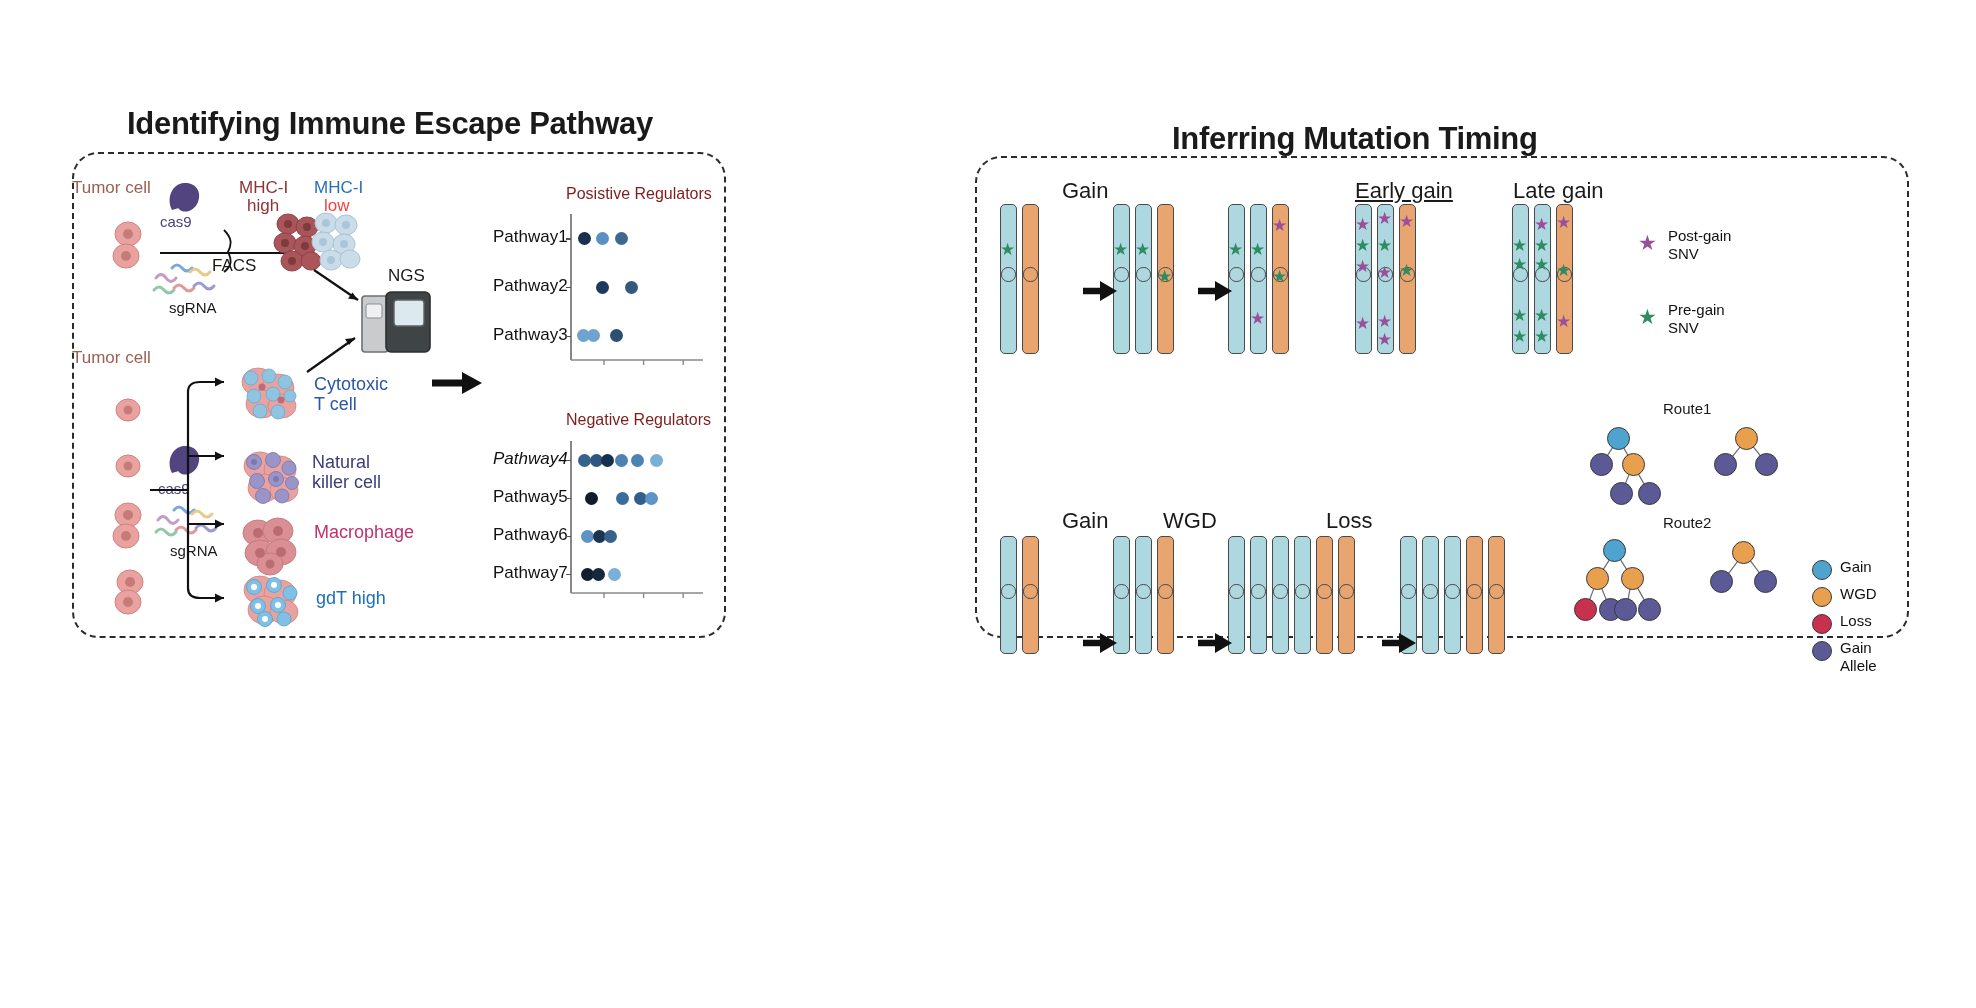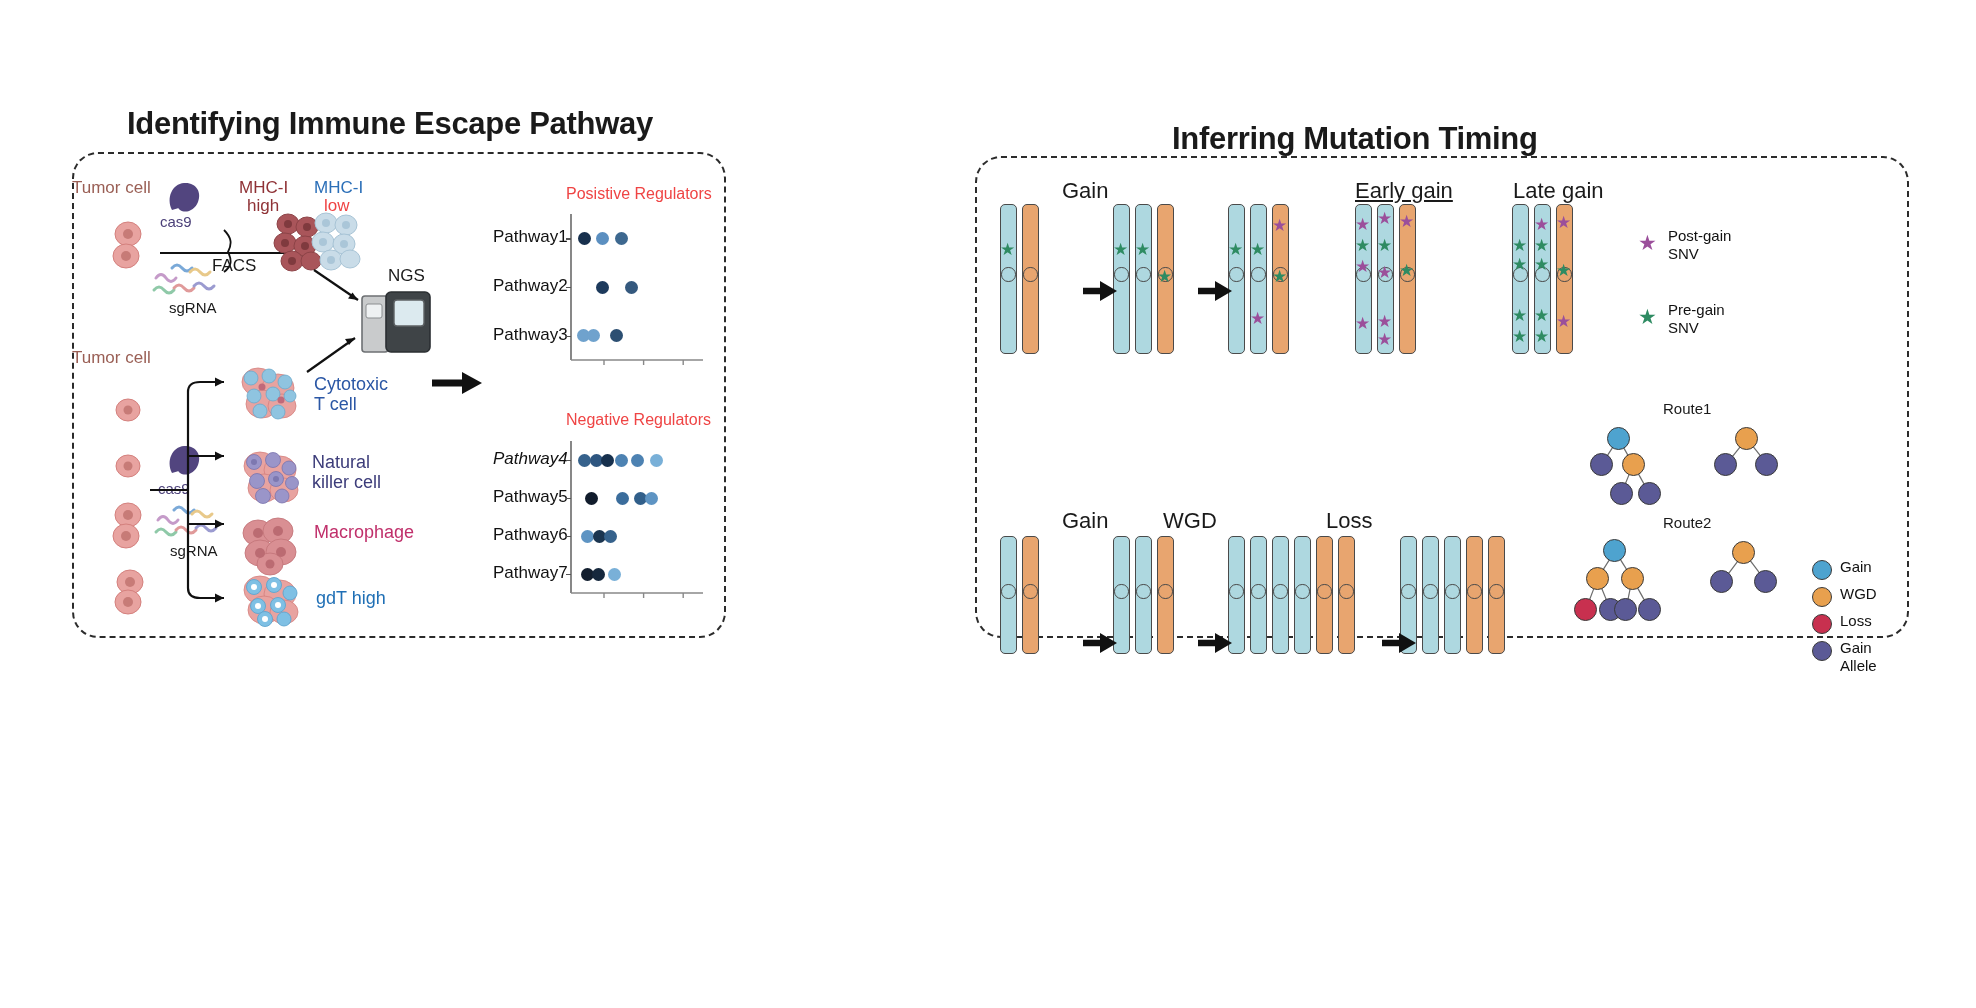--- a/index.html
+++ b/index.html
@@ -5,21 +5,21 @@
   html,body{margin:0;padding:0;background:#ffffff;}
   body{width:1976px;height:1008px;position:relative;overflow:hidden;
        font-family:"Liberation Sans","DejaVu Sans",sans-serif;}
   .abs{position:absolute;}
   .panel-title{font-weight:bold;font-size:31px;color:#1a1a1a;letter-spacing:-0.3px;white-space:nowrap;}
   .dashbox{position:absolute;border:2.5px dashed #2b2b2b;border-radius:26px;}
   .lbl{font-size:17px;color:#1a1a1a;white-space:nowrap;}
   .lbl-sm{font-size:15px;color:#1a1a1a;white-space:nowrap;}
   .stage-lbl{font-size:22px;color:#1a1a1a;white-space:nowrap;}
   .route-lbl{font-size:15px;color:#1a1a1a;white-space:nowrap;}
-  .plot-title{font-size:16px;color:#ef4444;white-space:nowrap;}
+  .plot-title{font-size:16px;color:#7f1d1d;white-space:nowrap;}
   .ax-lbl{font-size:17px;color:#111;white-space:nowrap;text-align:right;}
   .dot{position:absolute;border-radius:50%;}
   .chrom{position:absolute;border:1.4px solid #4a4a4a;border-radius:5px;box-sizing:border-box;}
   .cen{position:absolute;border:1.4px solid #4a4a4a;border-radius:50%;box-sizing:border-box;}
   .star{position:absolute;font-size:17px;line-height:1;}
   .node{position:absolute;border-radius:50%;border:1.2px solid #3a3a3a;box-sizing:border-box;}
   .legdot{position:absolute;border-radius:50%;border:1.2px solid #3a3a3a;box-sizing:border-box;}
   .leg-txt{position:absolute;font-size:15px;color:#111;line-height:1.12;white-space:pre;}
   svg{position:absolute;overflow:visible;}
   .cellblob{position:absolute;}

